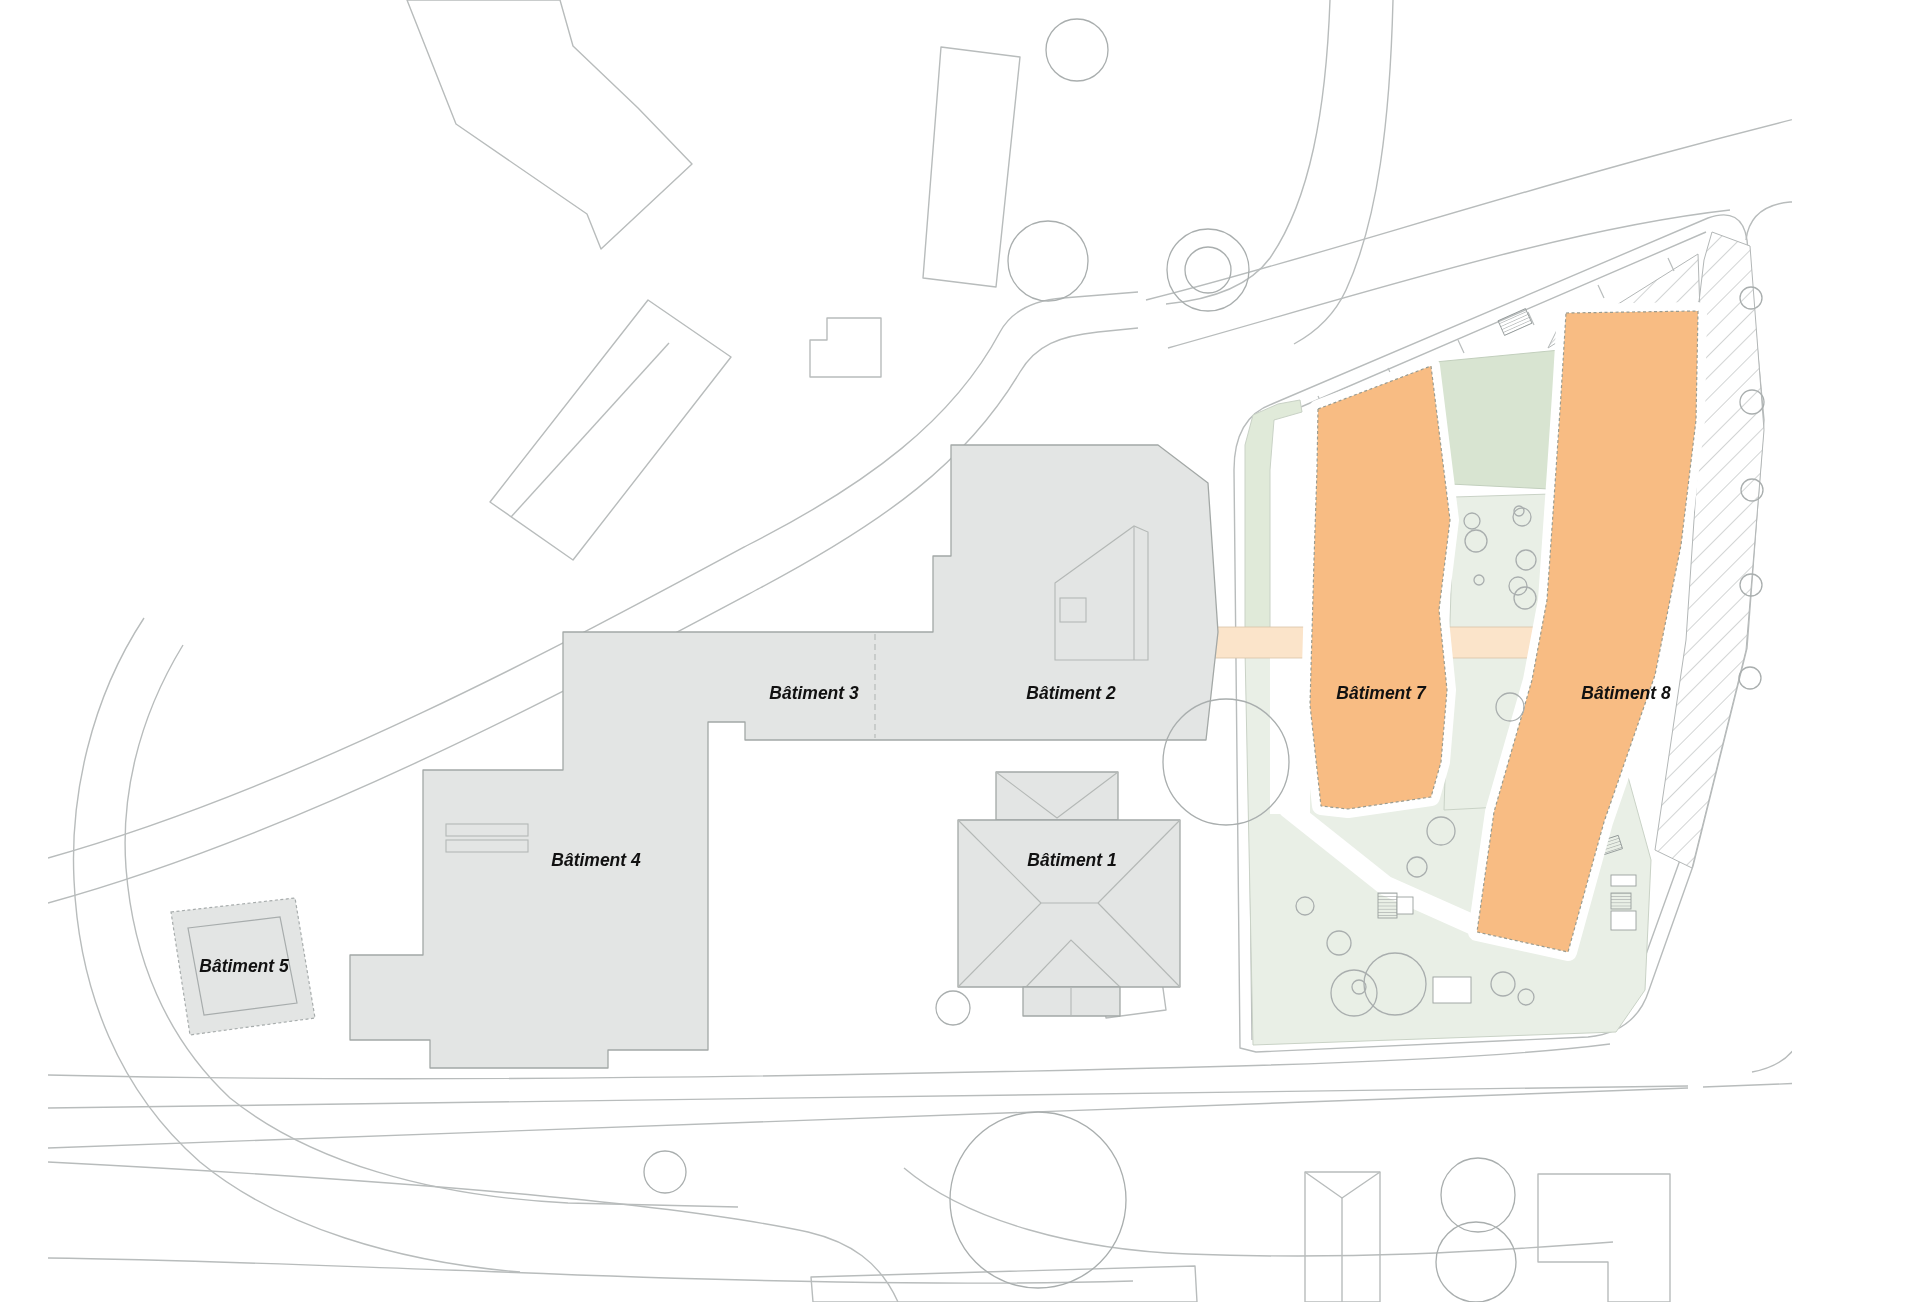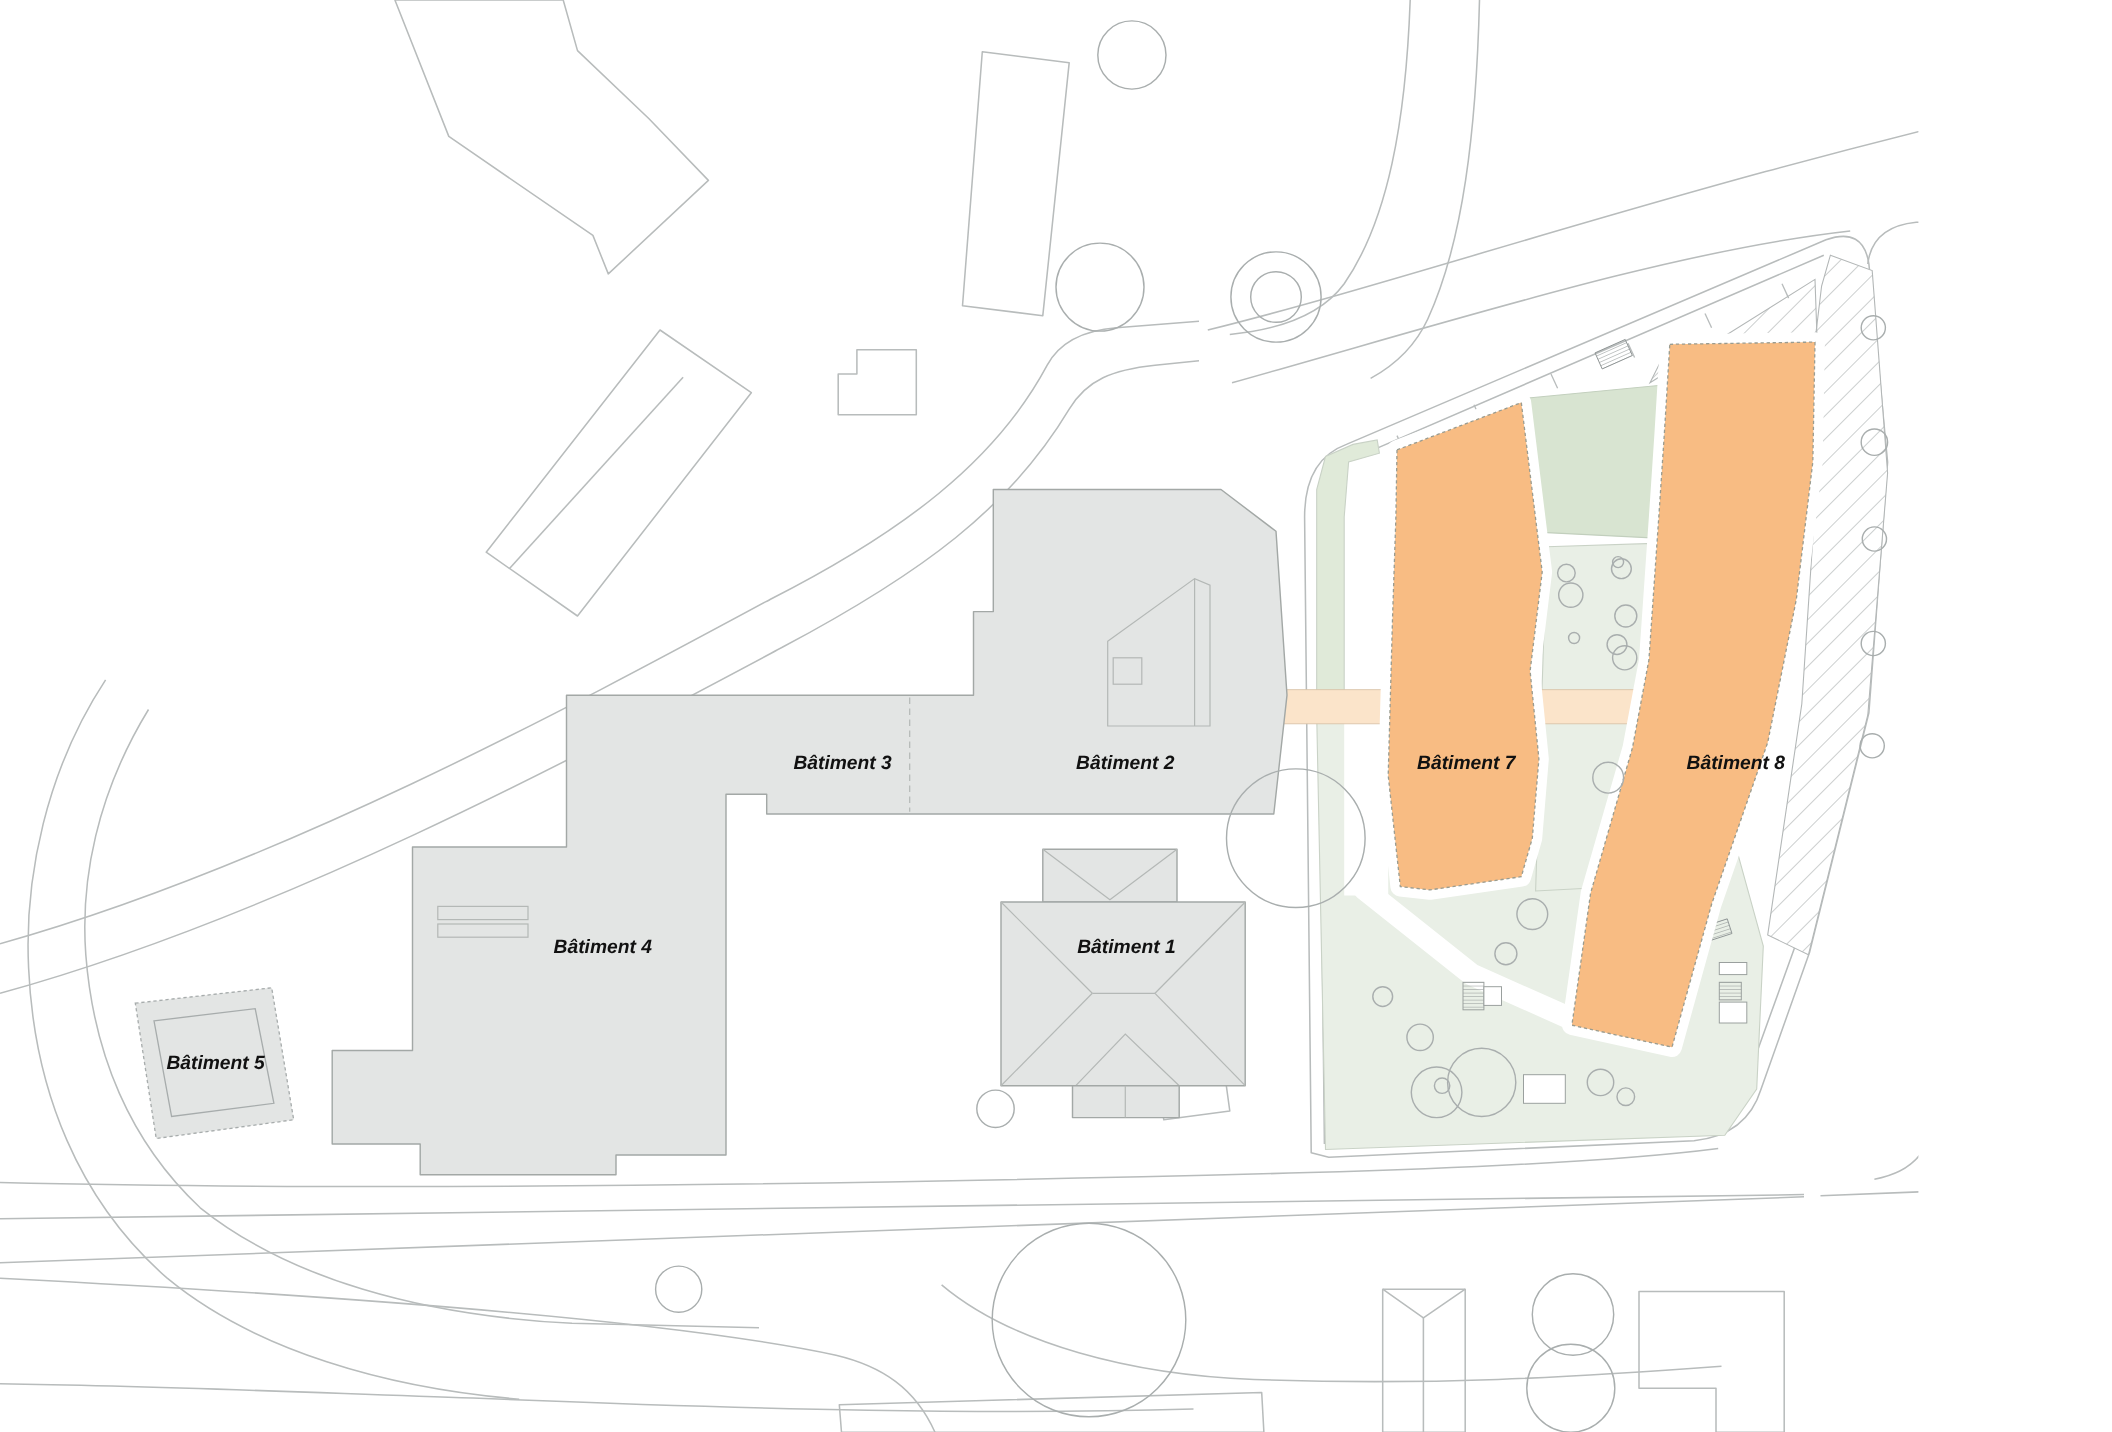--- a/index.html
+++ b/index.html
@@ -2,21 +2,21 @@
 <html style="--highlight-orange: #f8bc83; --gray-building: #e3e5e4; --light-green: #e9efe6; --mid-green: #e0ead9; --dark-green: #d8e4d1; --bridge-peach: #fbe4ca; --line-gray: #b8bcbc; --outline-dark: #a3a8a6; --detail-gray: #b4b8b6; --tree-gray: #a9aeae; --label-color: #111111; --paper: #ffffff;"><head>
 <meta charset="utf-8">
 <style>
   :root{
     --highlight-orange:#f8bc83; --gray-building:#e3e5e4; --light-green:#e9efe6;
     --mid-green:#e0ead9; --dark-green:#d8e4d1; --bridge-peach:#fbe4ca;
     --line-gray:#b8bcbc; --outline-dark:#a3a8a6; --detail-gray:#b4b8b6;
     --tree-gray:#a9aeae; --label-color:#111111; --paper:#ffffff;
   }
   html,body{margin:0;padding:0;background:var(--paper);}
-  .plan-wrap{width:1744px;height:1302px;overflow:hidden;background:var(--paper);}
+  .plan-wrap{width:1744px;height:1302px;overflow:hidden;background:var(--paper);margin-left:48px;}
   svg{display:block;}
   .bldg-label{
     font-family:"Liberation Sans","DejaVu Sans",sans-serif;
     font-weight:bold;font-style:italic;font-size:17.5px;
     fill:var(--label-color);text-anchor:middle;
   }
   .road{fill:none;stroke:var(--line-gray);stroke-width:1.4;}
   .ctx{fill:none;stroke:var(--line-gray);stroke-width:1.4;stroke-linejoin:round;}
   .gray-b{fill:var(--gray-building);stroke:var(--outline-dark);stroke-width:1.3;stroke-linejoin:round;}
   .detail{fill:none;stroke:var(--detail-gray);stroke-width:1.1;}

